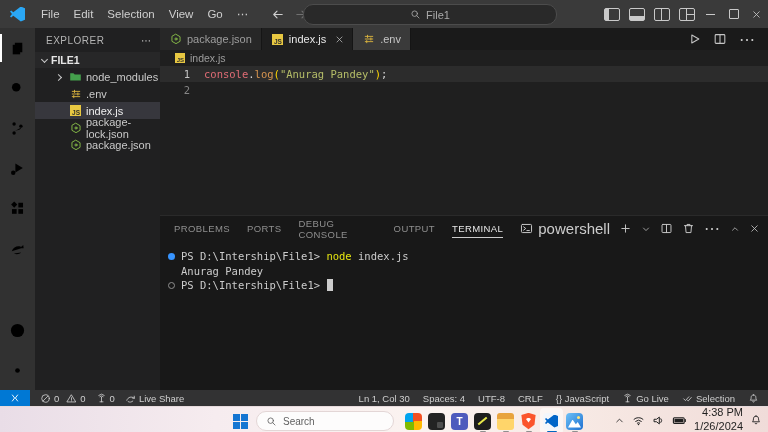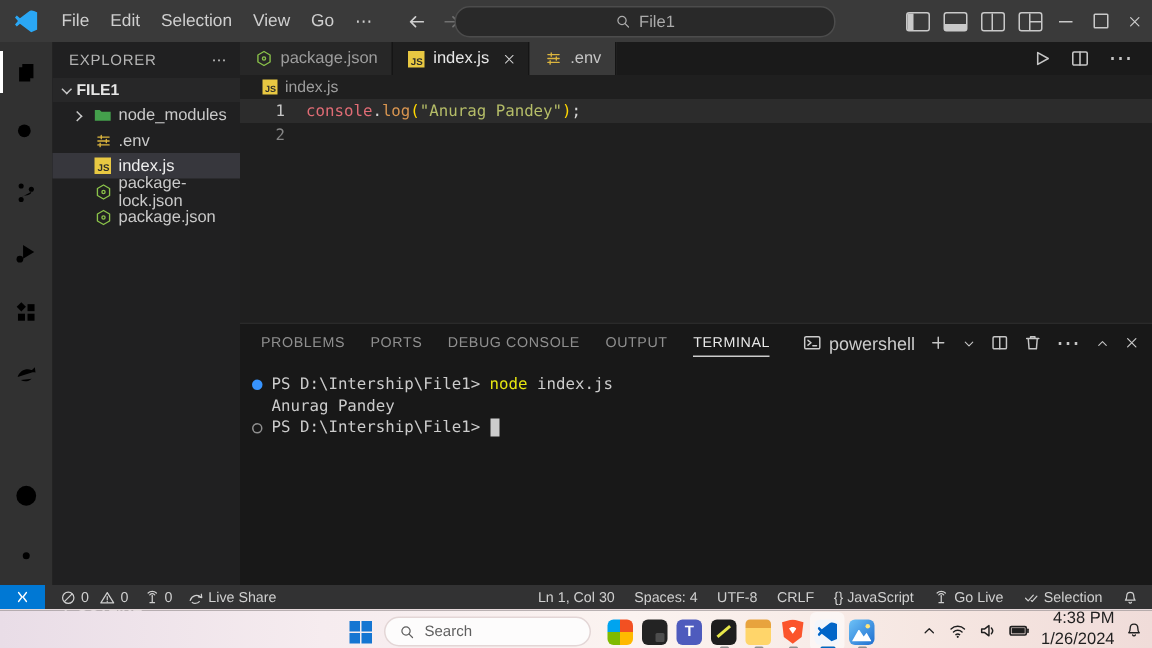--- a/index.html
+++ b/index.html
@@ -25,21 +25,21 @@
   .act-item.active::before{content:"";position:absolute;left:0;top:6px;bottom:6px;width:2px;background:#ffffff;}
   .act-bottom{margin-top:auto;display:flex;flex-direction:column;align-items:center;}
   
   #sidebar{position:absolute;left:35px;top:28px;width:125px;height:400px;background:#202021;color:#c9c9c9;}
   #explorer-head{height:24px;display:flex;align-items:center;padding:0 8px 0 11px;font-size:10px;letter-spacing:.5px;color:#b4b4b4;}
   #explorer-head .more{margin-left:auto;letter-spacing:1px;color:#c9c9c9;}
   #root-row{height:16px;display:flex;align-items:center;background:#272728;font-weight:bold;font-size:10.5px;color:#e6e6e6;padding-left:5px;gap:3px;}
   .chev{width:8px;height:8px;position:relative;flex:0 0 8px;}
   .chev::before{content:"";position:absolute;left:2px;top:1px;width:4px;height:4px;border-right:1px solid #c9c9c9;border-bottom:1px solid #c9c9c9;transform:rotate(45deg);}
   .chev.right::before{transform:rotate(-45deg);left:1px;top:2px;}
-  .tree-item{height:17px;display:flex;align-items:center;font-size:11px;padding-left:13px;gap:4px;}
+  .tree-item{height:17px;display:flex;align-items:center;font-size:11px;padding-left:20px;gap:4px;}
   .tree-item .slot{width:10px;flex:0 0 10px;display:flex;}
   .tree-item.selected{background:#37373d;color:#eeeeee;}
   .fic{width:13px;height:13px;flex:0 0 13px;display:flex;align-items:center;justify-content:center;}
   .js-badge{width:11px;height:11px;background:#e8c842;color:#30302a;font-size:6.5px;font-weight:bold;display:flex;align-items:flex-end;justify-content:flex-end;padding:0 1px 0 0;box-sizing:border-box;font-family:"Liberation Sans",sans-serif;}
   .side-section{position:absolute;left:0;width:125px;height:15px;border-top:1px solid #2f2f30;background:#212122;display:flex;align-items:center;gap:3px;padding-left:5px;box-sizing:border-box;font-size:10px;font-weight:bold;color:#cccccc;}
   
   #editorarea{position:absolute;left:160px;top:28px;width:608px;height:362px;background:#1f1f1f;}
   #tabbar{height:22px;background:#1a1a1a;display:flex;align-items:stretch;}
   .tab{display:flex;align-items:center;gap:5px;padding:0 9px;font-size:11px;border-right:1px solid #151515;}
   .tab .close{width:8px;height:8px;color:#d0d0d0;margin-left:4px;}
@@ -51,21 +51,21 @@
   .lnum{width:30px;text-align:right;color:#858585;flex:0 0 30px;}
   .code-row.current .lnum{color:#c6c6c6;}
   .ctext{margin-left:14px;white-space:pre;}
   
   #panel{position:absolute;left:0;top:187px;width:608px;height:175px;background:#181818;border-top:1px solid #2a2a2a;}
   #panel-head{height:25px;display:flex;align-items:center;padding:0 8px 0 14px;}
   .ptab{font-size:9.5px;letter-spacing:.4px;color:#8f8f8f;margin-right:17px;height:25px;display:flex;align-items:center;position:relative;}
   .ptab.active{color:#e7e7e7;}
   .ptab.active::after{content:"";position:absolute;left:0;right:0;bottom:3px;height:1px;background:#cccccc;}
   .panel-actions{margin-left:auto;display:flex;align-items:center;gap:9px;color:#c5c5c5;}
-  .shell-item{display:flex;align-items:center;gap:5px;font-size:12px;color:#cccccc;}
+  .shell-item{display:flex;align-items:center;gap:5px;font-size:15px;color:#cccccc;}
   #terminal{padding:8px 0 0 8px;font-family:"DejaVu Sans Mono",monospace;font-size:10.5px;color:#cccccc;}
   .t-line{height:14.5px;display:flex;align-items:center;white-space:pre;}
   .deco{width:7px;height:7px;border-radius:50%;margin-right:6px;flex:0 0 7px;}
   .deco.filled{background:#3794ff;}
   .deco.open{border:1px solid #8f8f8f;box-sizing:border-box;}
   .deco.none{visibility:hidden;}
   .cursor{display:inline-block;width:6px;height:12px;background:#cccccc;margin-left:1px;vertical-align:middle;}
   
   #statusbar{position:absolute;left:0;top:390px;width:768px;height:16px;background:#323233;display:flex;align-items:center;color:#cfcfcf;font-size:9.5px;}
   #remote{width:30px;height:16px;background:#0078d4;color:#fff;display:flex;align-items:center;justify-content:center;}

